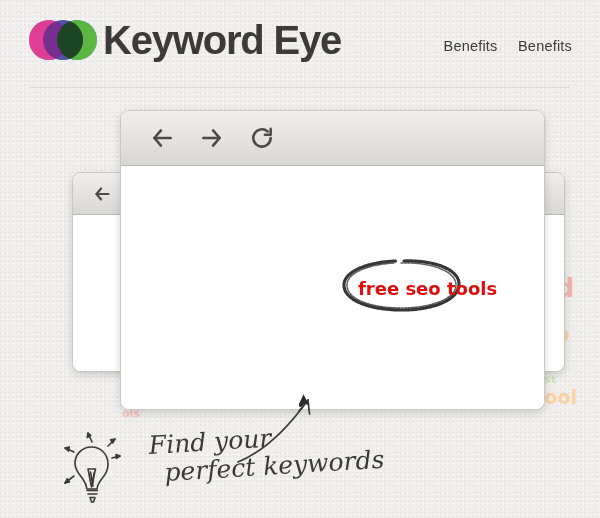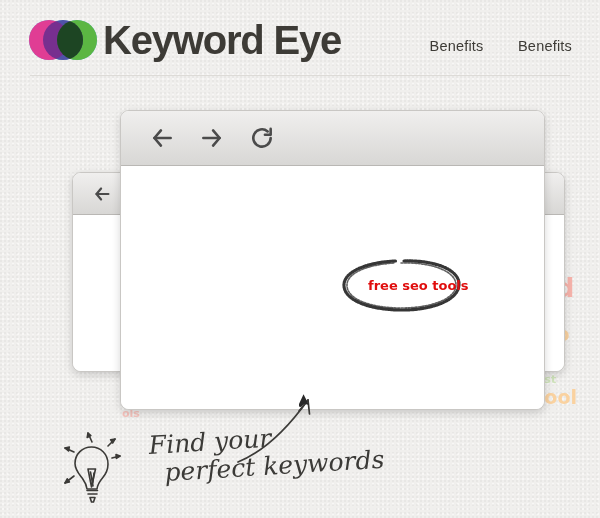--- a/index.html
+++ b/index.html
@@ -15,35 +15,35 @@
     position:absolute; inset:0;
     background-image:
       radial-gradient(circle at 1px 1px, rgba(0,0,0,.035) 1px, transparent 1px),
       radial-gradient(circle at 3px 4px, rgba(255,255,255,.5) 1px, transparent 1px);
     background-size:4px 4px, 5px 5px;
     pointer-events:none;
   }
 
   
   #header {
-    position:absolute; left:0; top:0; width:600px; height:76px;
+    position:absolute; left:0; top:0; width:600px; height:88px;
   }
   #header:after{
     content:""; position:absolute; left:30px; right:30px; bottom:0;
     height:1px; background:#dddbd7;
   }
   #logo { position:absolute; left:29px; top:19px; width:68px; height:42px; }
   #brand {
     position:absolute; left:103px; top:18px;
     font-size:40px; font-weight:bold; letter-spacing:-1.2px;
     color:#3d3b36;
   }
   #nav { position:absolute; right:28px; top:37px; }
   .nav-item {
-    display:inline-block; margin-left:30px;
+    display:inline-block; margin-left:16px;
     font-size:14.5px; color:#3d3b36; letter-spacing:.2px;
     cursor:pointer;
   }
 
   
   .win {
     position:absolute;
     background:#fff;
     border-radius:9px;
     border:1px solid #c9c7c4;
@@ -84,23 +84,23 @@
   #cloud { position:absolute; inset:0; }
   .w {
     position:absolute; white-space:nowrap;
     font-family:"DejaVu Sans", sans-serif; font-weight:bold;
     line-height:1;
   }
 
   
   #circle-hl { position:absolute; left:341px; top:258px; width:121px; height:55px; z-index:6; pointer-events:none; }
   #hl-text {
-    position:absolute; left:368px; top:278px; z-index:7;
+    position:absolute; left:358px; top:278px; z-index:7;
     font-family:"DejaVu Sans", sans-serif; font-weight:bold;
-    font-size:13px; color:#e00d0d; white-space:nowrap;
+    font-size:18px; color:#e00d0d; white-space:nowrap;
   }
 
   
   #bulb { position:absolute; left:62px; top:432px; width:80px; height:78px; z-index:5; }
   #hand-note {
     position:absolute; left:148px; top:432px; z-index:5;
     font-family:"DejaVu Serif", serif; font-style:italic;
     font-size:25px; color:#3b3a37; line-height:1.12;
     transform:rotate(-3.5deg); transform-origin:left top;
   }

